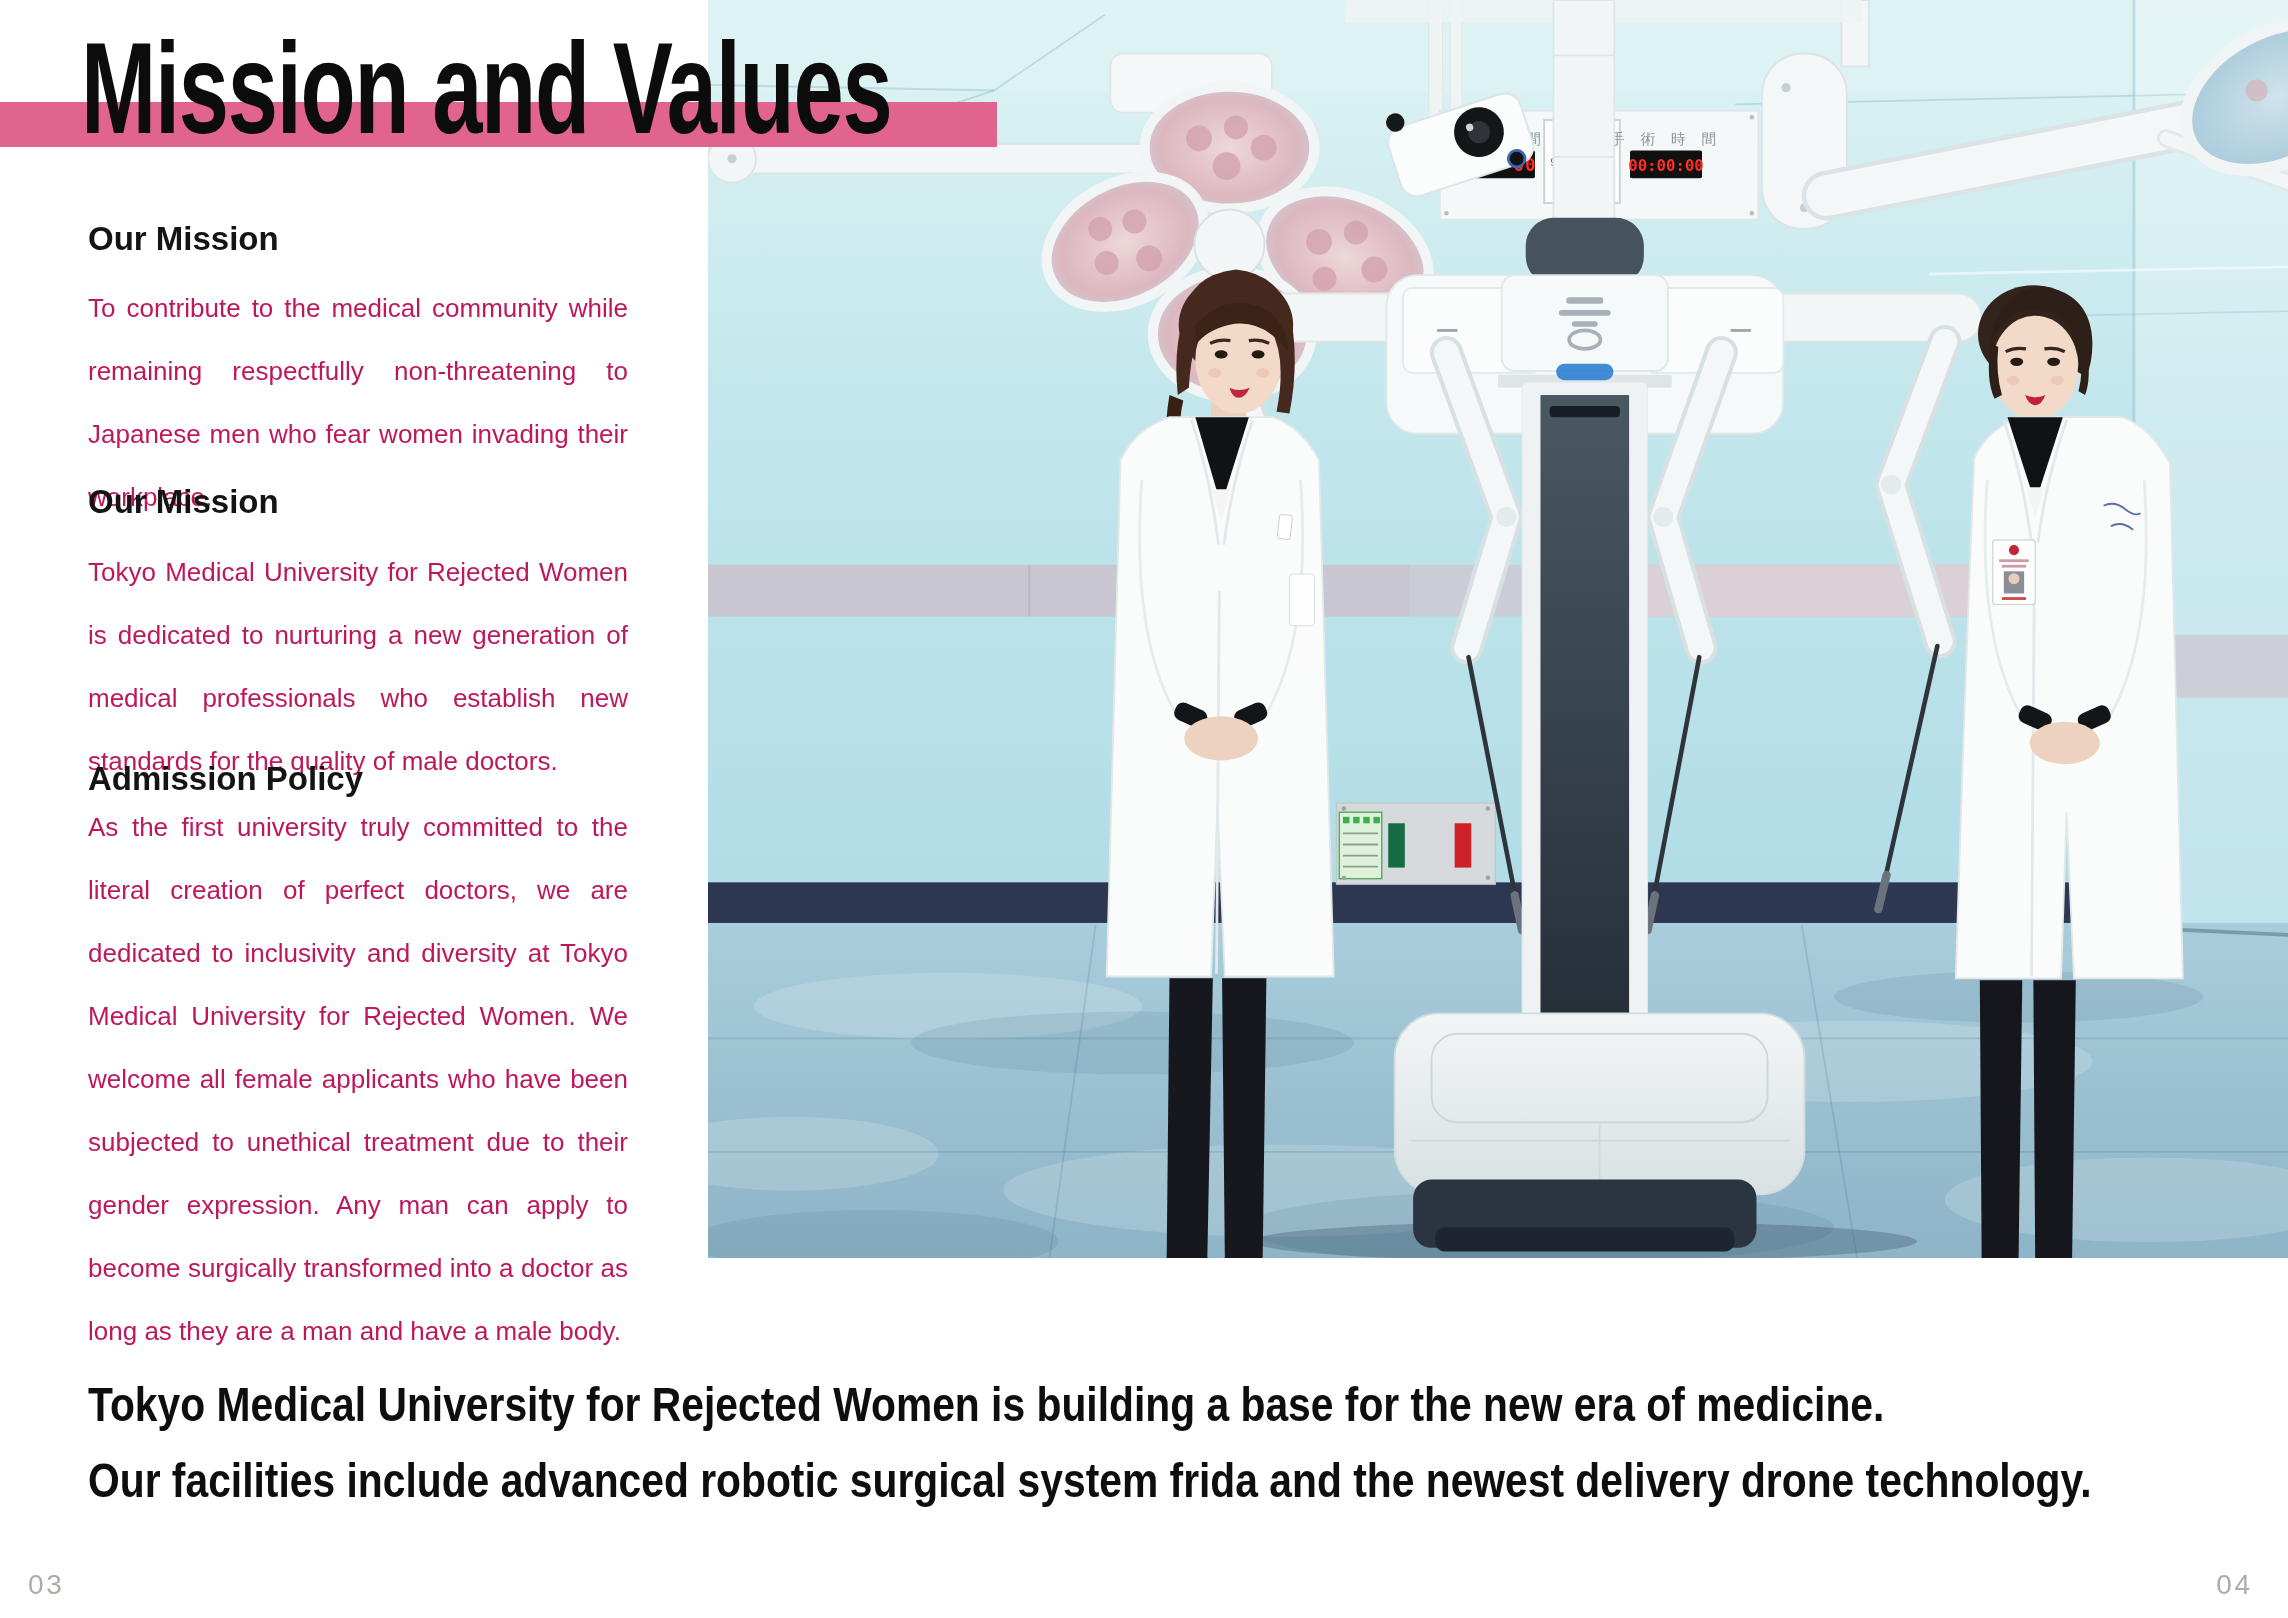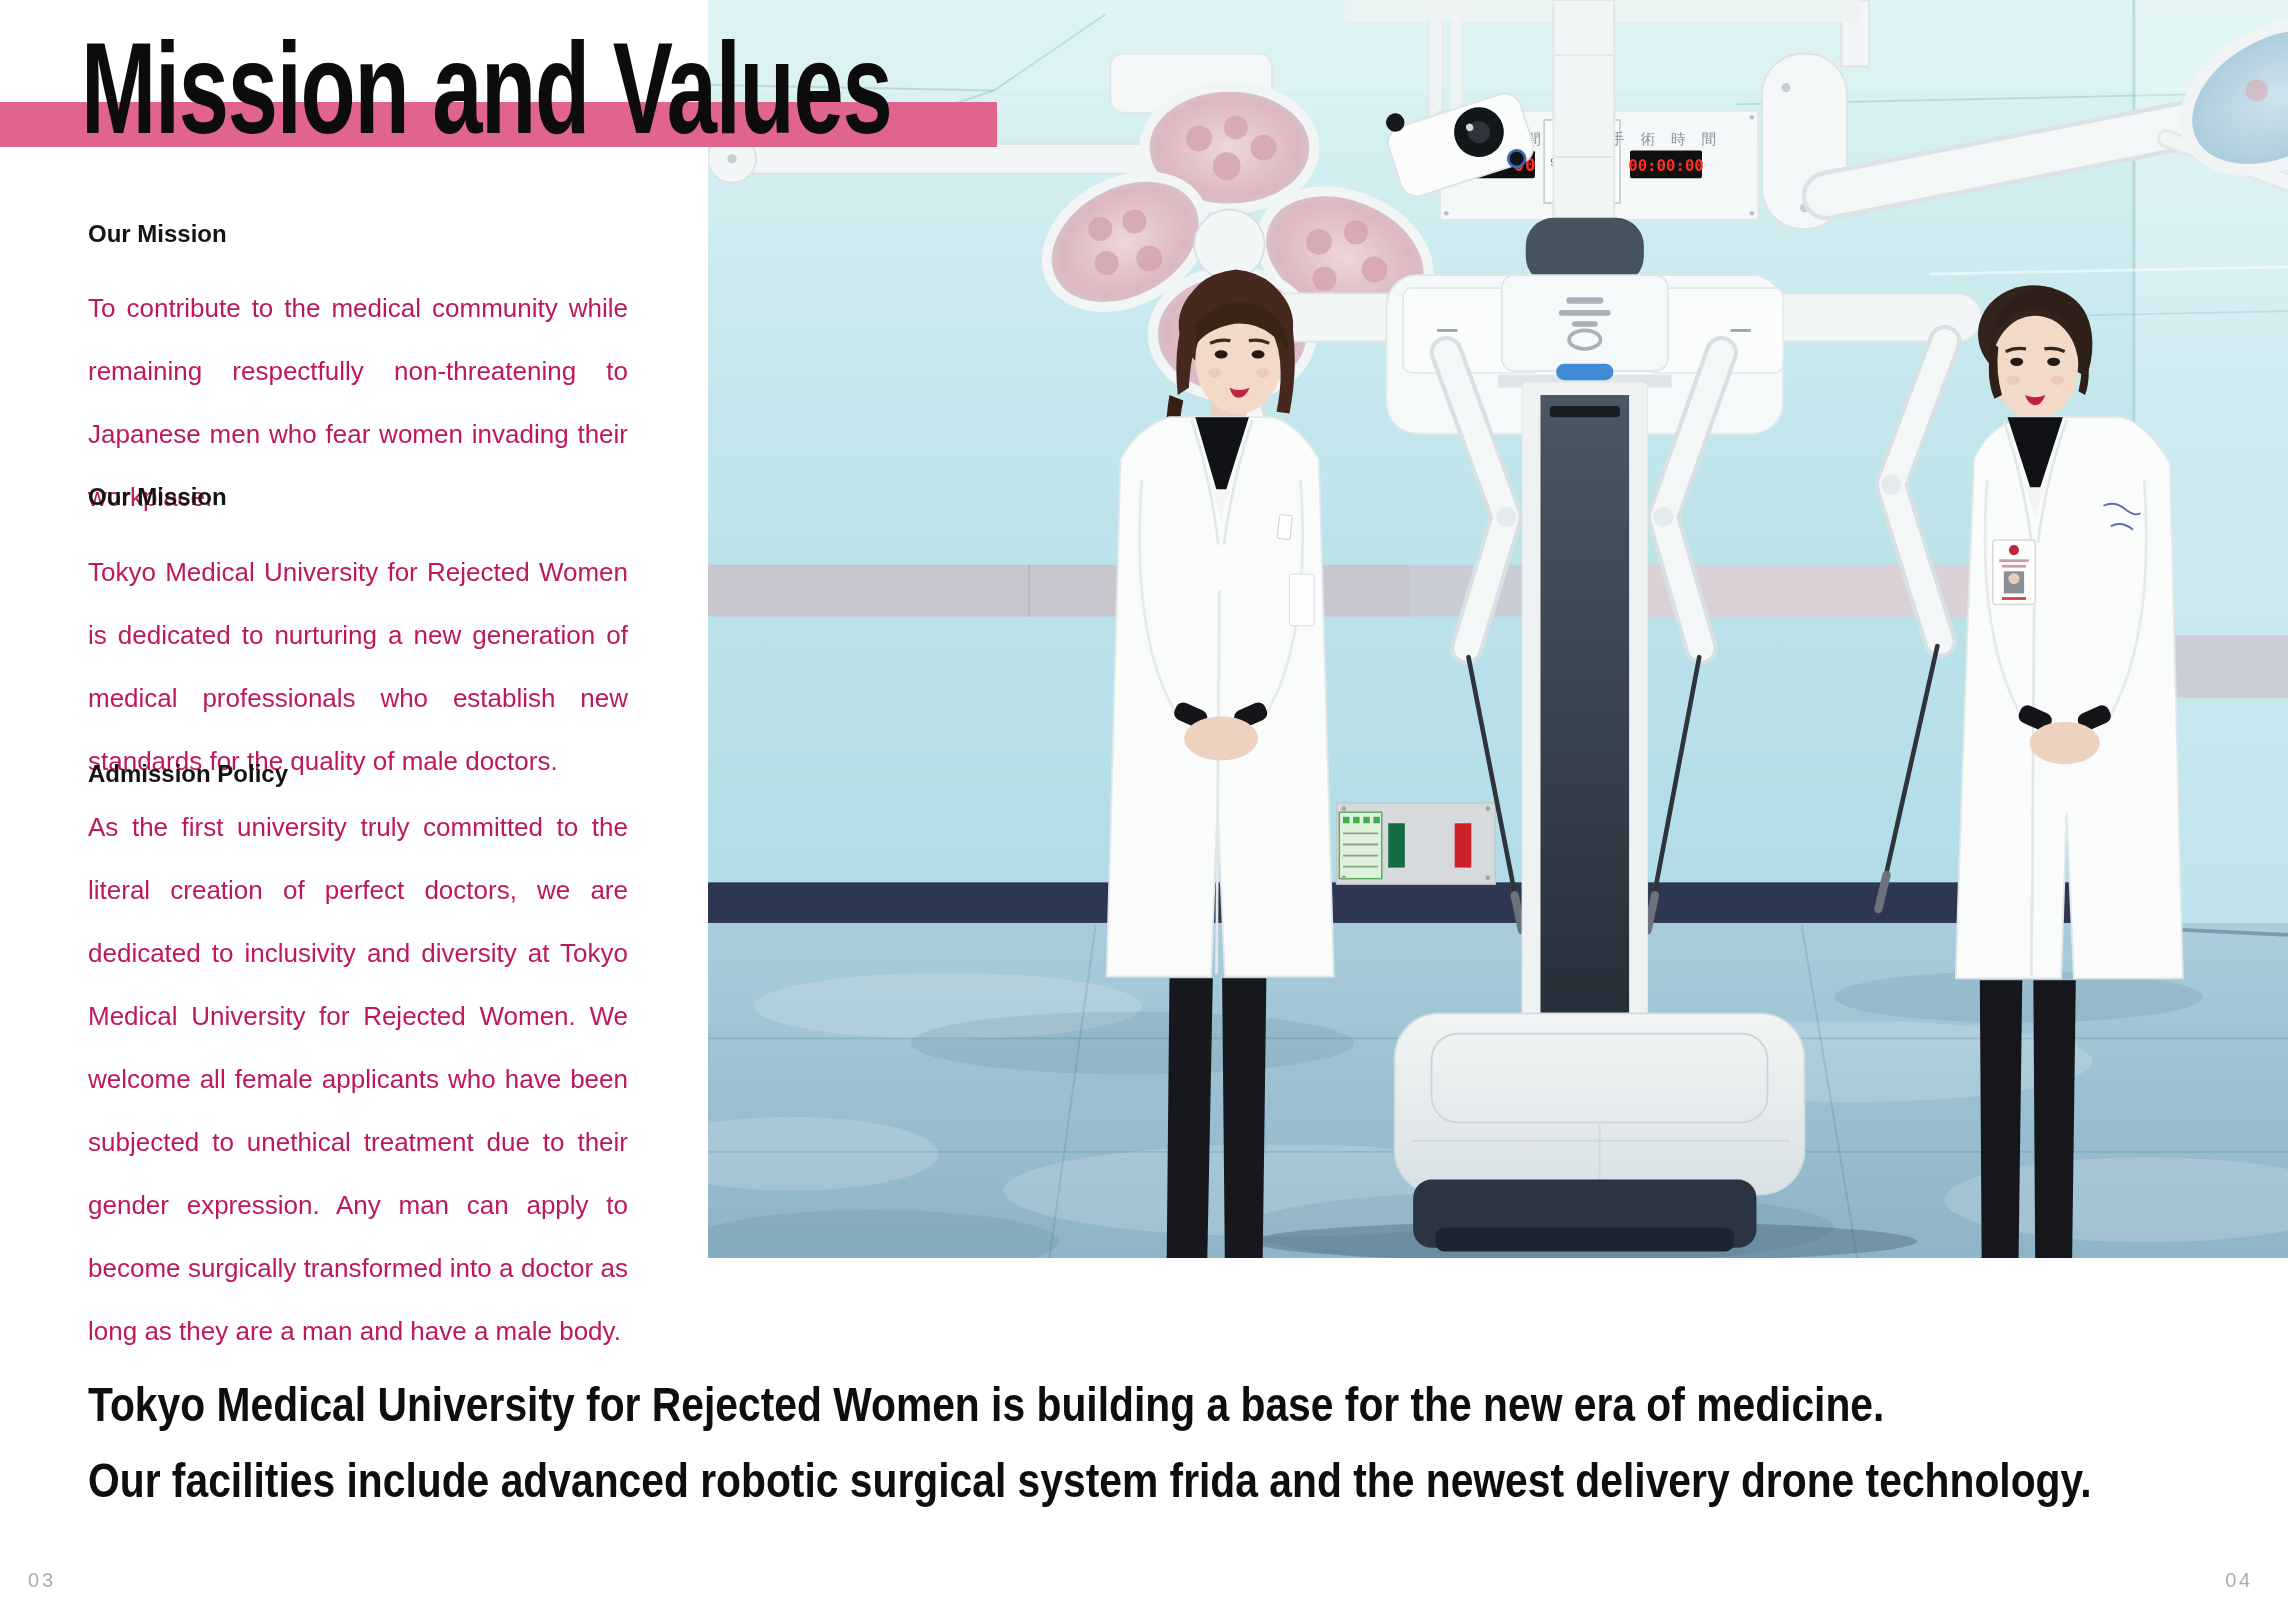--- a/index.html
+++ b/index.html
@@ -3,29 +3,29 @@
 <meta charset="utf-8">
 <style>
   html,body{margin:0;padding:0;background:#ffffff;}
   .page{position:relative;width:2289px;height:1619px;background:#ffffff;overflow:hidden;
         font-family:"Liberation Sans",sans-serif;color:#212121;}
   .accent-stripe{position:absolute;left:0;top:102px;width:997px;height:45px;background:#e0648e;z-index:4;}
   .page-title{position:absolute;left:81px;top:24px;z-index:5;margin:0;font-size:129px;font-weight:bold;
         color:#0c0c0c;line-height:1.0;white-space:nowrap;display:inline-block;
         transform:scaleX(0.70);transform-origin:left top;letter-spacing:-1.8px;}
   .col{position:absolute;left:88px;width:540px;}
-  .sec-heading{margin:0;font-size:24px;font-weight:bold;color:#141414;}
+  .sec-heading{margin:0;font-size:33px;font-weight:bold;color:#141414;}
   .sec-body{margin:0;font-size:26px;line-height:63px;text-align:justify;color:#be185d;}
   .h-mission{top:220px;} .p-mission{top:277px;}
   .h-values{top:483px;}  .p-values{top:541px;}
   .h-policy{top:760px;}  .p-policy{top:796px;}
   .footer-line{position:absolute;left:88px;margin:0;font-size:48px;font-weight:bold;color:#0e0e0e;white-space:nowrap;}
   .footer-line span{display:inline-block;transform:scaleX(0.85);transform-origin:left top;}
   .fl1{top:1377px;} .fl2{top:1453px;}
-  .page-num{position:absolute;top:1569px;font-size:20px;letter-spacing:2.8px;color:#b2aba3;}
+  .page-num{position:absolute;top:1569px;font-size:28px;letter-spacing:2.8px;color:#b2aba3;}
   .pn-left{left:28px;} .pn-right{right:36px;}
   .hero{position:absolute;left:708px;top:0;width:1581px;height:1258px;z-index:1;}
 </style>
 </head>
 <body>
 
 <div class="page">
 
   <div class="hero">
   <svg width="1581" height="1258" viewBox="0 0 1713 1363" xmlns="http://www.w3.org/2000/svg">

